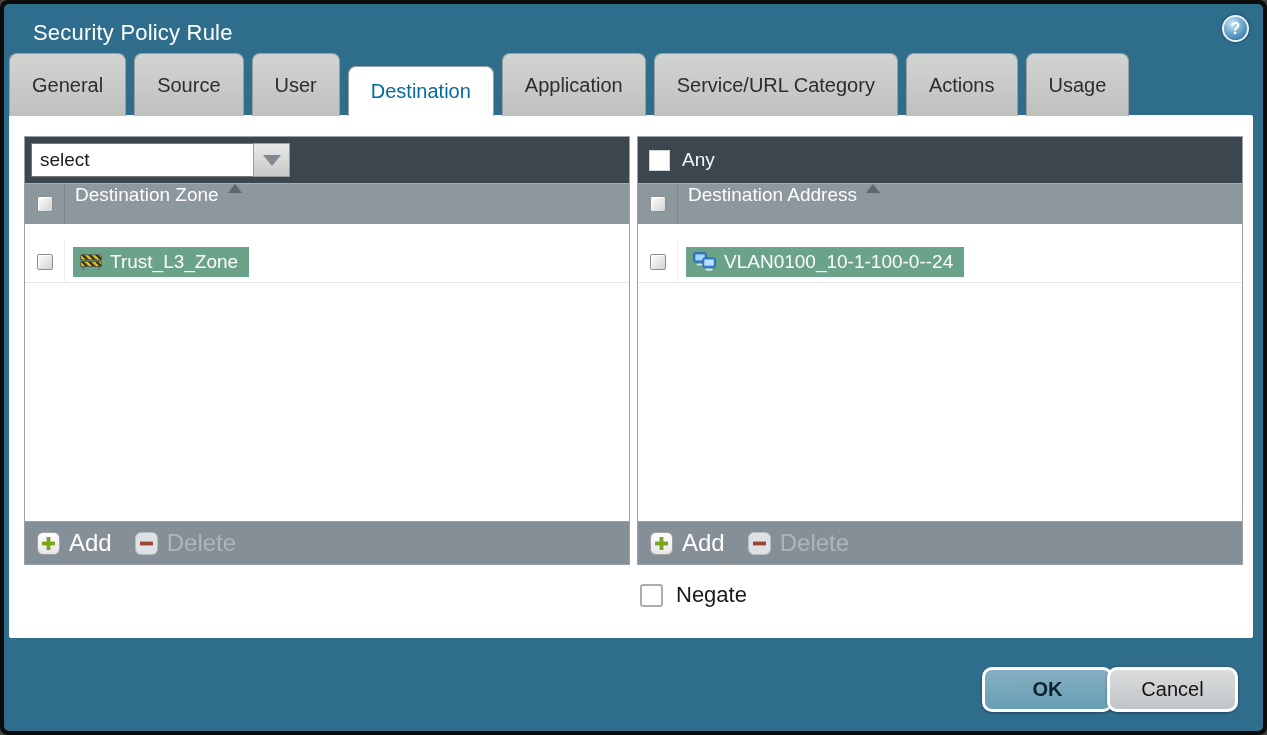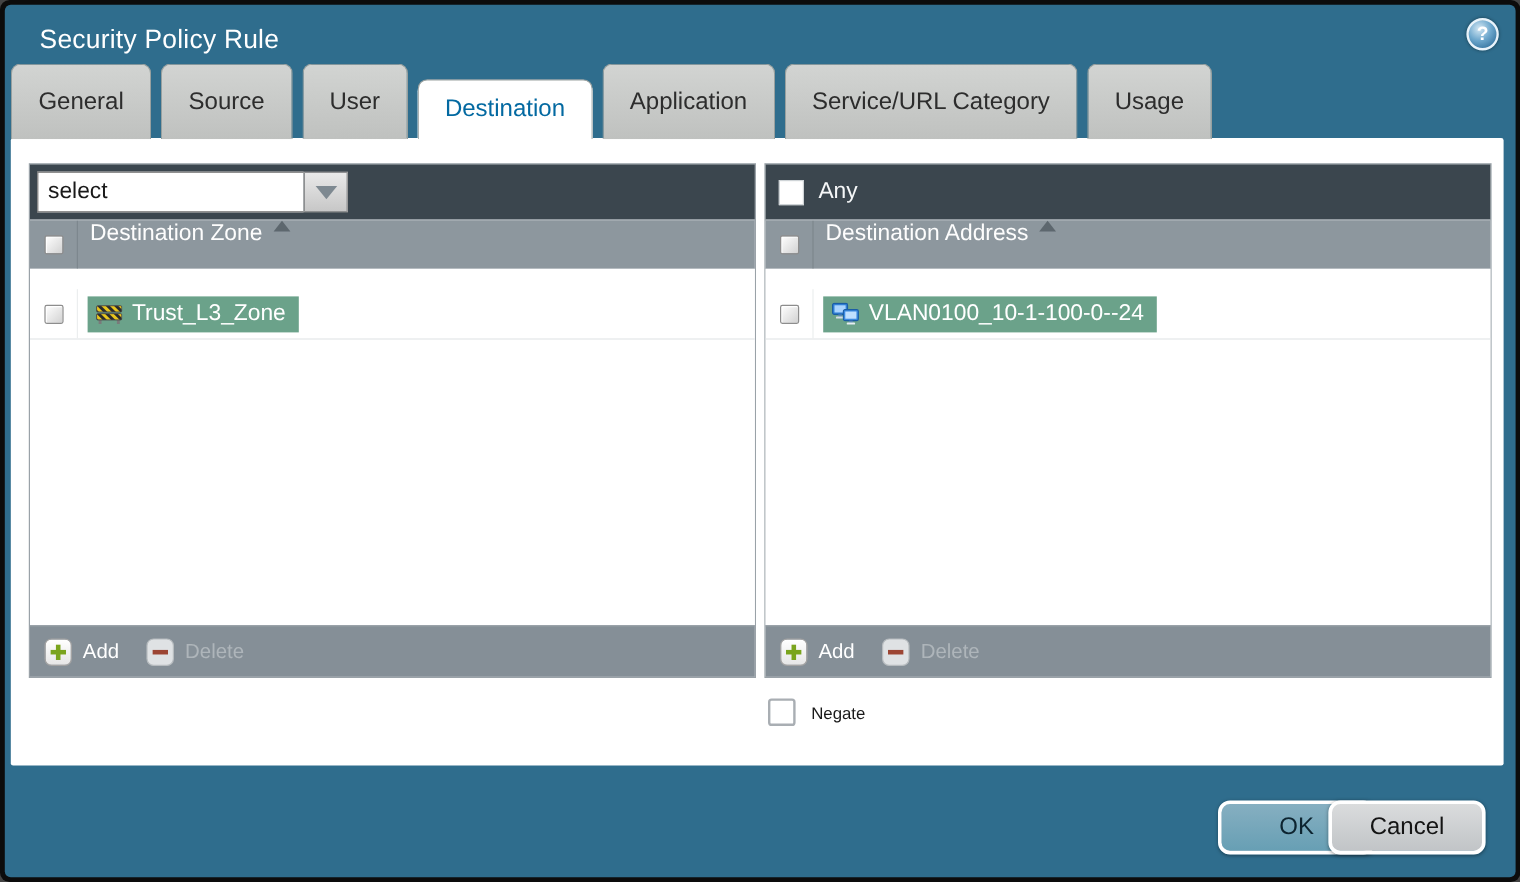--- a/index.html
+++ b/index.html
@@ -105,41 +105,41 @@
   .pfoot {
     height:43px; background:#858f97; border-top:1px solid #9aa2a9; flex:0 0 auto;
     display:flex; align-items:center; gap:9px; padding:0 12px;
   }
   .icobox {
     width:23px; height:23px; border-radius:6px; flex:0 0 auto;
     display:flex; align-items:center; justify-content:center; cursor:pointer;
     background:linear-gradient(#ffffff,#e6e6e6); border:1px solid #a3a3a3;
   }
   .icobox.dis { background:#dfe2e4; border-color:#b7bcbf; }
-  .pfoot .flabel { color:#ffffff; font-size:17px; margin-right:14px; cursor:pointer; }
+  .pfoot .flabel { color:#ffffff; font-size:24px; margin-right:14px; cursor:pointer; }
   .pfoot .flabel.dis { color:#aeb5ba; }
   
   .negate {
     position:absolute; left:631px; top:467px;
     display:flex; align-items:center; gap:13px; cursor:pointer;
   }
   .cb-negate {
     width:23px; height:23px; background:#fff; border:2px solid #a9aeb3;
     border-radius:3px;
   }
-  .negate span.nl { font-size:14px; color:#1a1a1a; }
+  .negate span.nl { font-size:22px; color:#1a1a1a; }
   
   .btn {
     position:absolute; top:663px; width:131px; height:45px;
     border:3px solid #ffffff; border-radius:10px;
     display:flex; align-items:center; justify-content:center;
     font-size:20px; cursor:pointer; box-shadow:0 1px 3px rgba(0,0,0,.35);
   }
   .btn.ok {
-    left:1011px; background:linear-gradient(#86afc1,#679fb4); color:#0d2430;
+    left:978px; background:linear-gradient(#86afc1,#679fb4); color:#0d2430;font-weight:bold;
   }
   .btn.cancel {
     left:1103px; background:linear-gradient(#dadcdd,#c1c4c7); color:#141414;
   }
 </style>
 </head>
 <body>
 
 <div class="stage">
   <div class="dialog">
@@ -147,20 +147,21 @@
     <div class="title">Security Policy Rule</div>
     <div class="help">?</div>
 
     <div class="tabs">
       <div class="tab">General</div>
       <div class="tab">Source</div>
       <div class="tab">User</div>
       <div class="tab active">Destination</div>
       <div class="tab">Application</div>
       <div class="tab">Service/URL Category</div>
+      <div class="tab">Actions</div>
       <div class="tab">Usage</div>
     </div>
 
     <div class="content">
 
       <div class="panel left">
         <div class="ptoolbar">
           <div class="combo">
             <input type="text" value="select" style="">
             <div class="dbtn">

